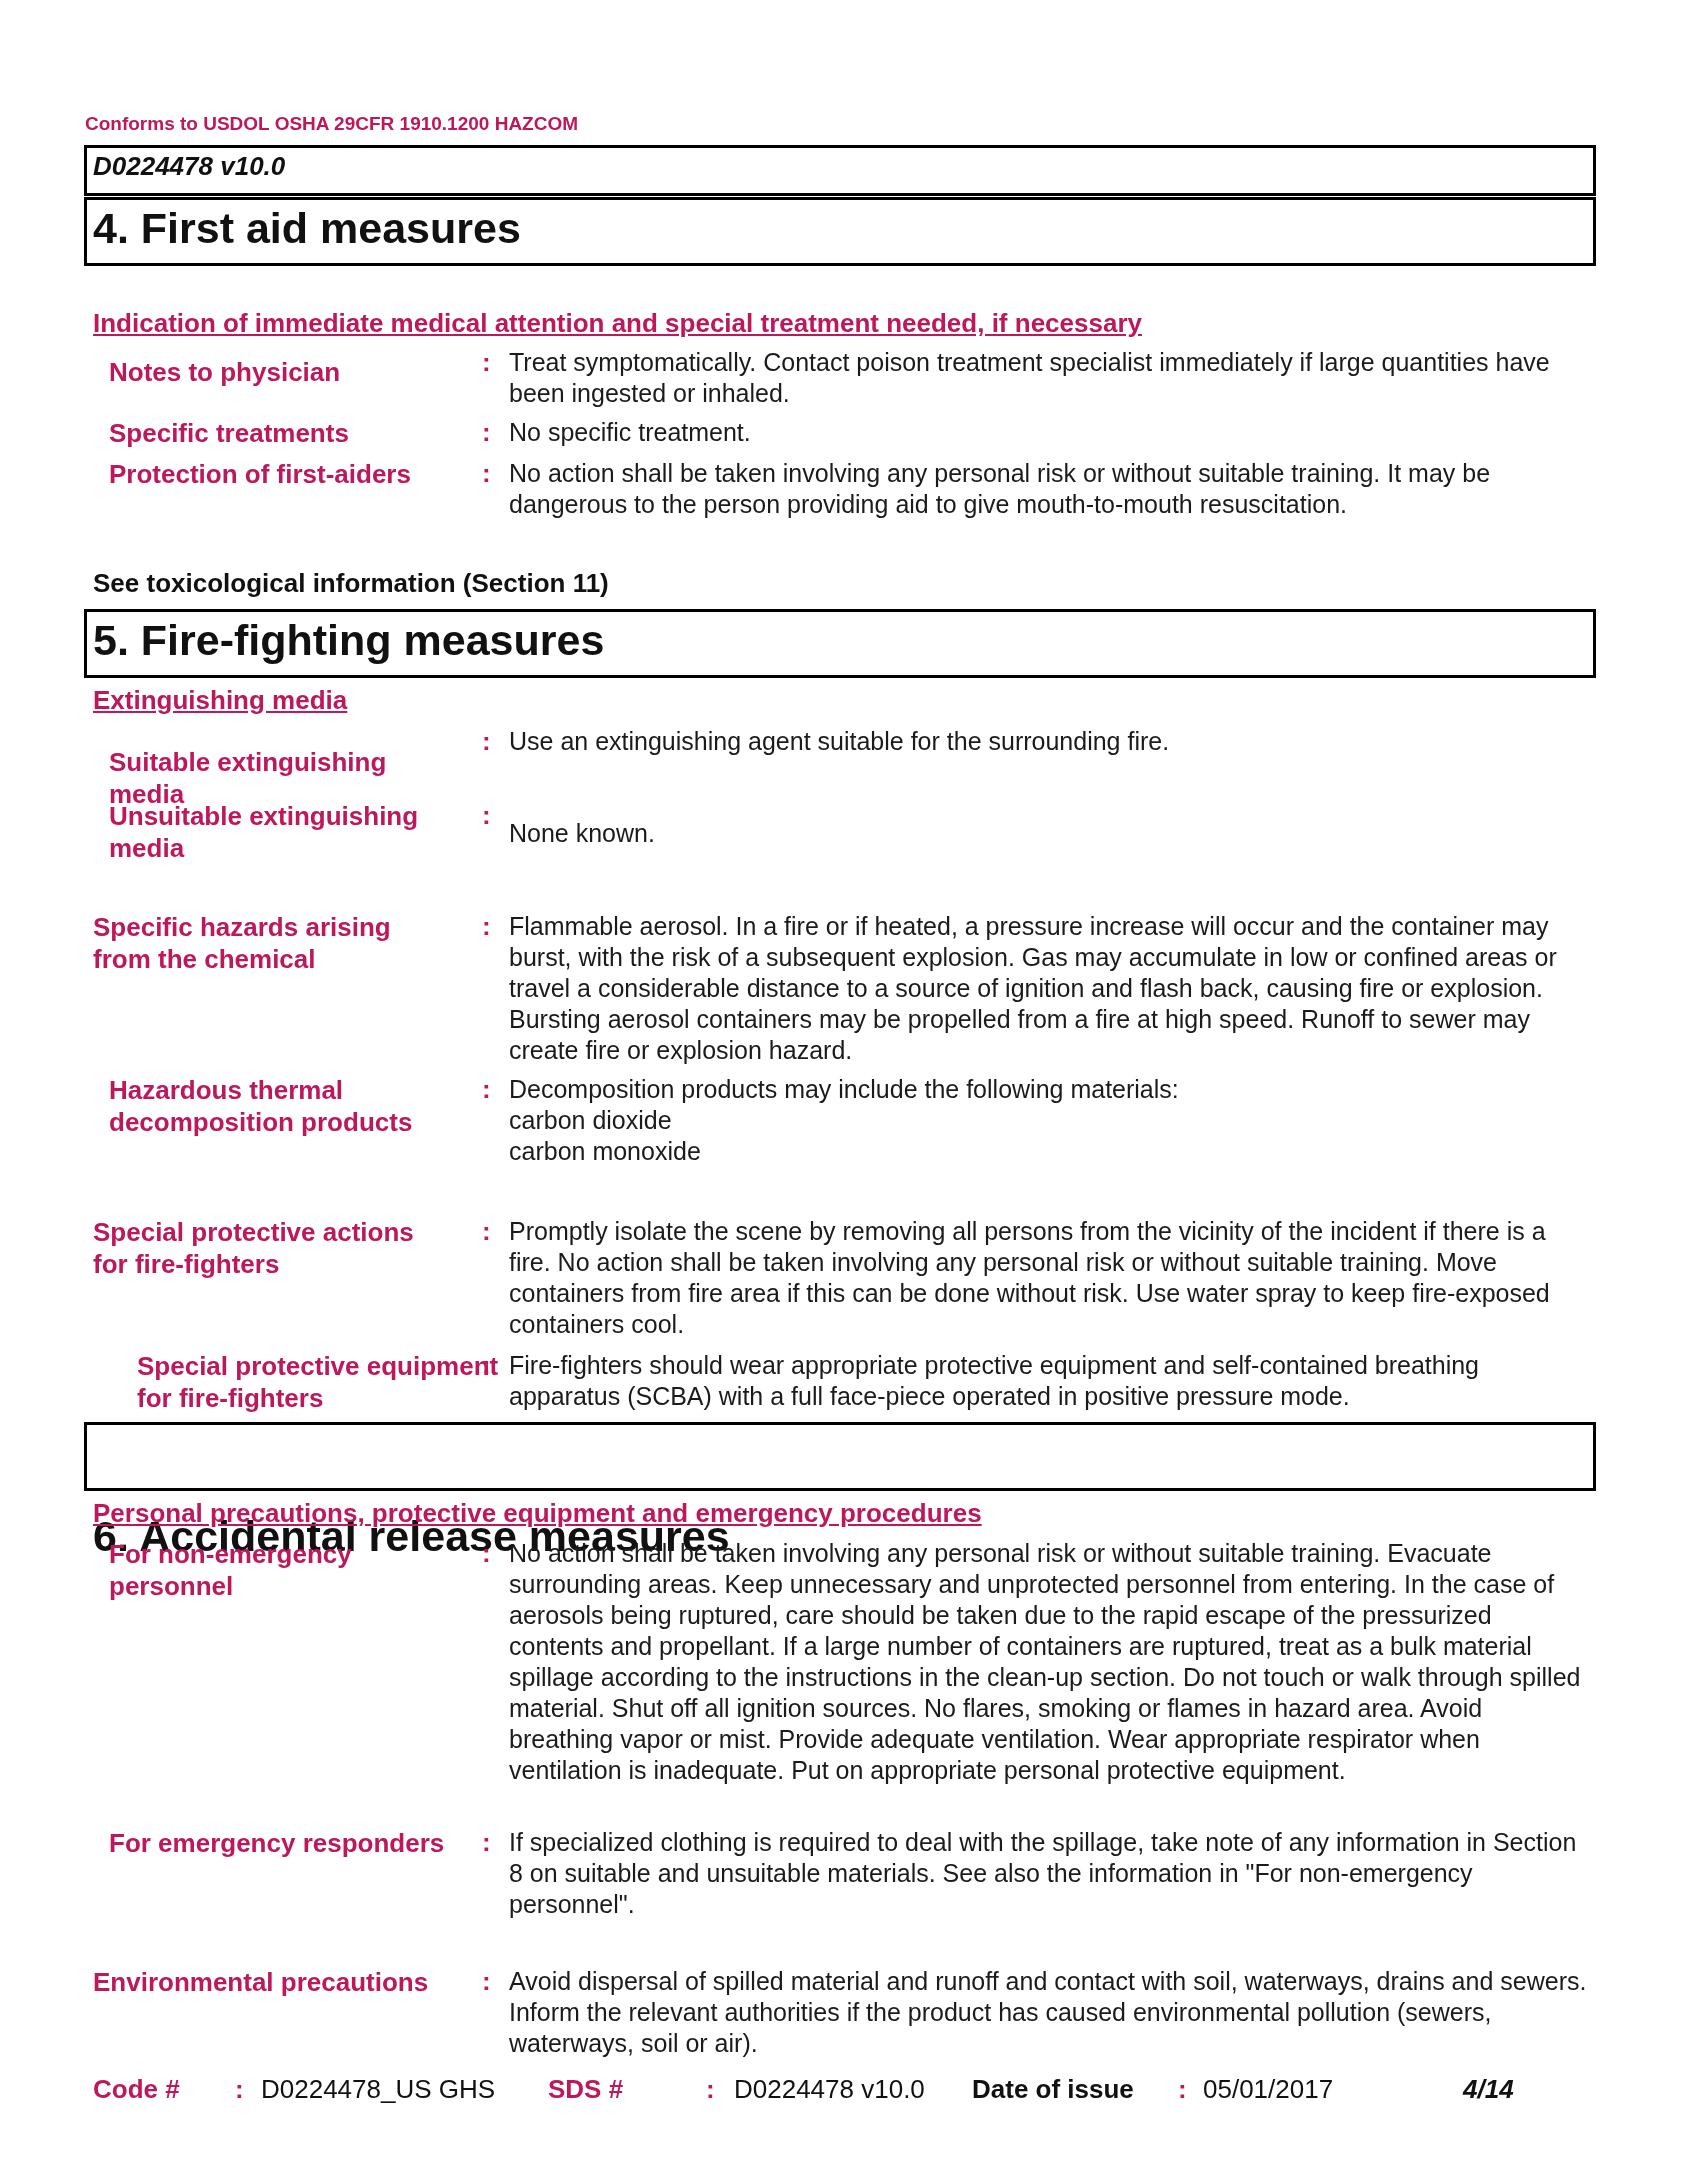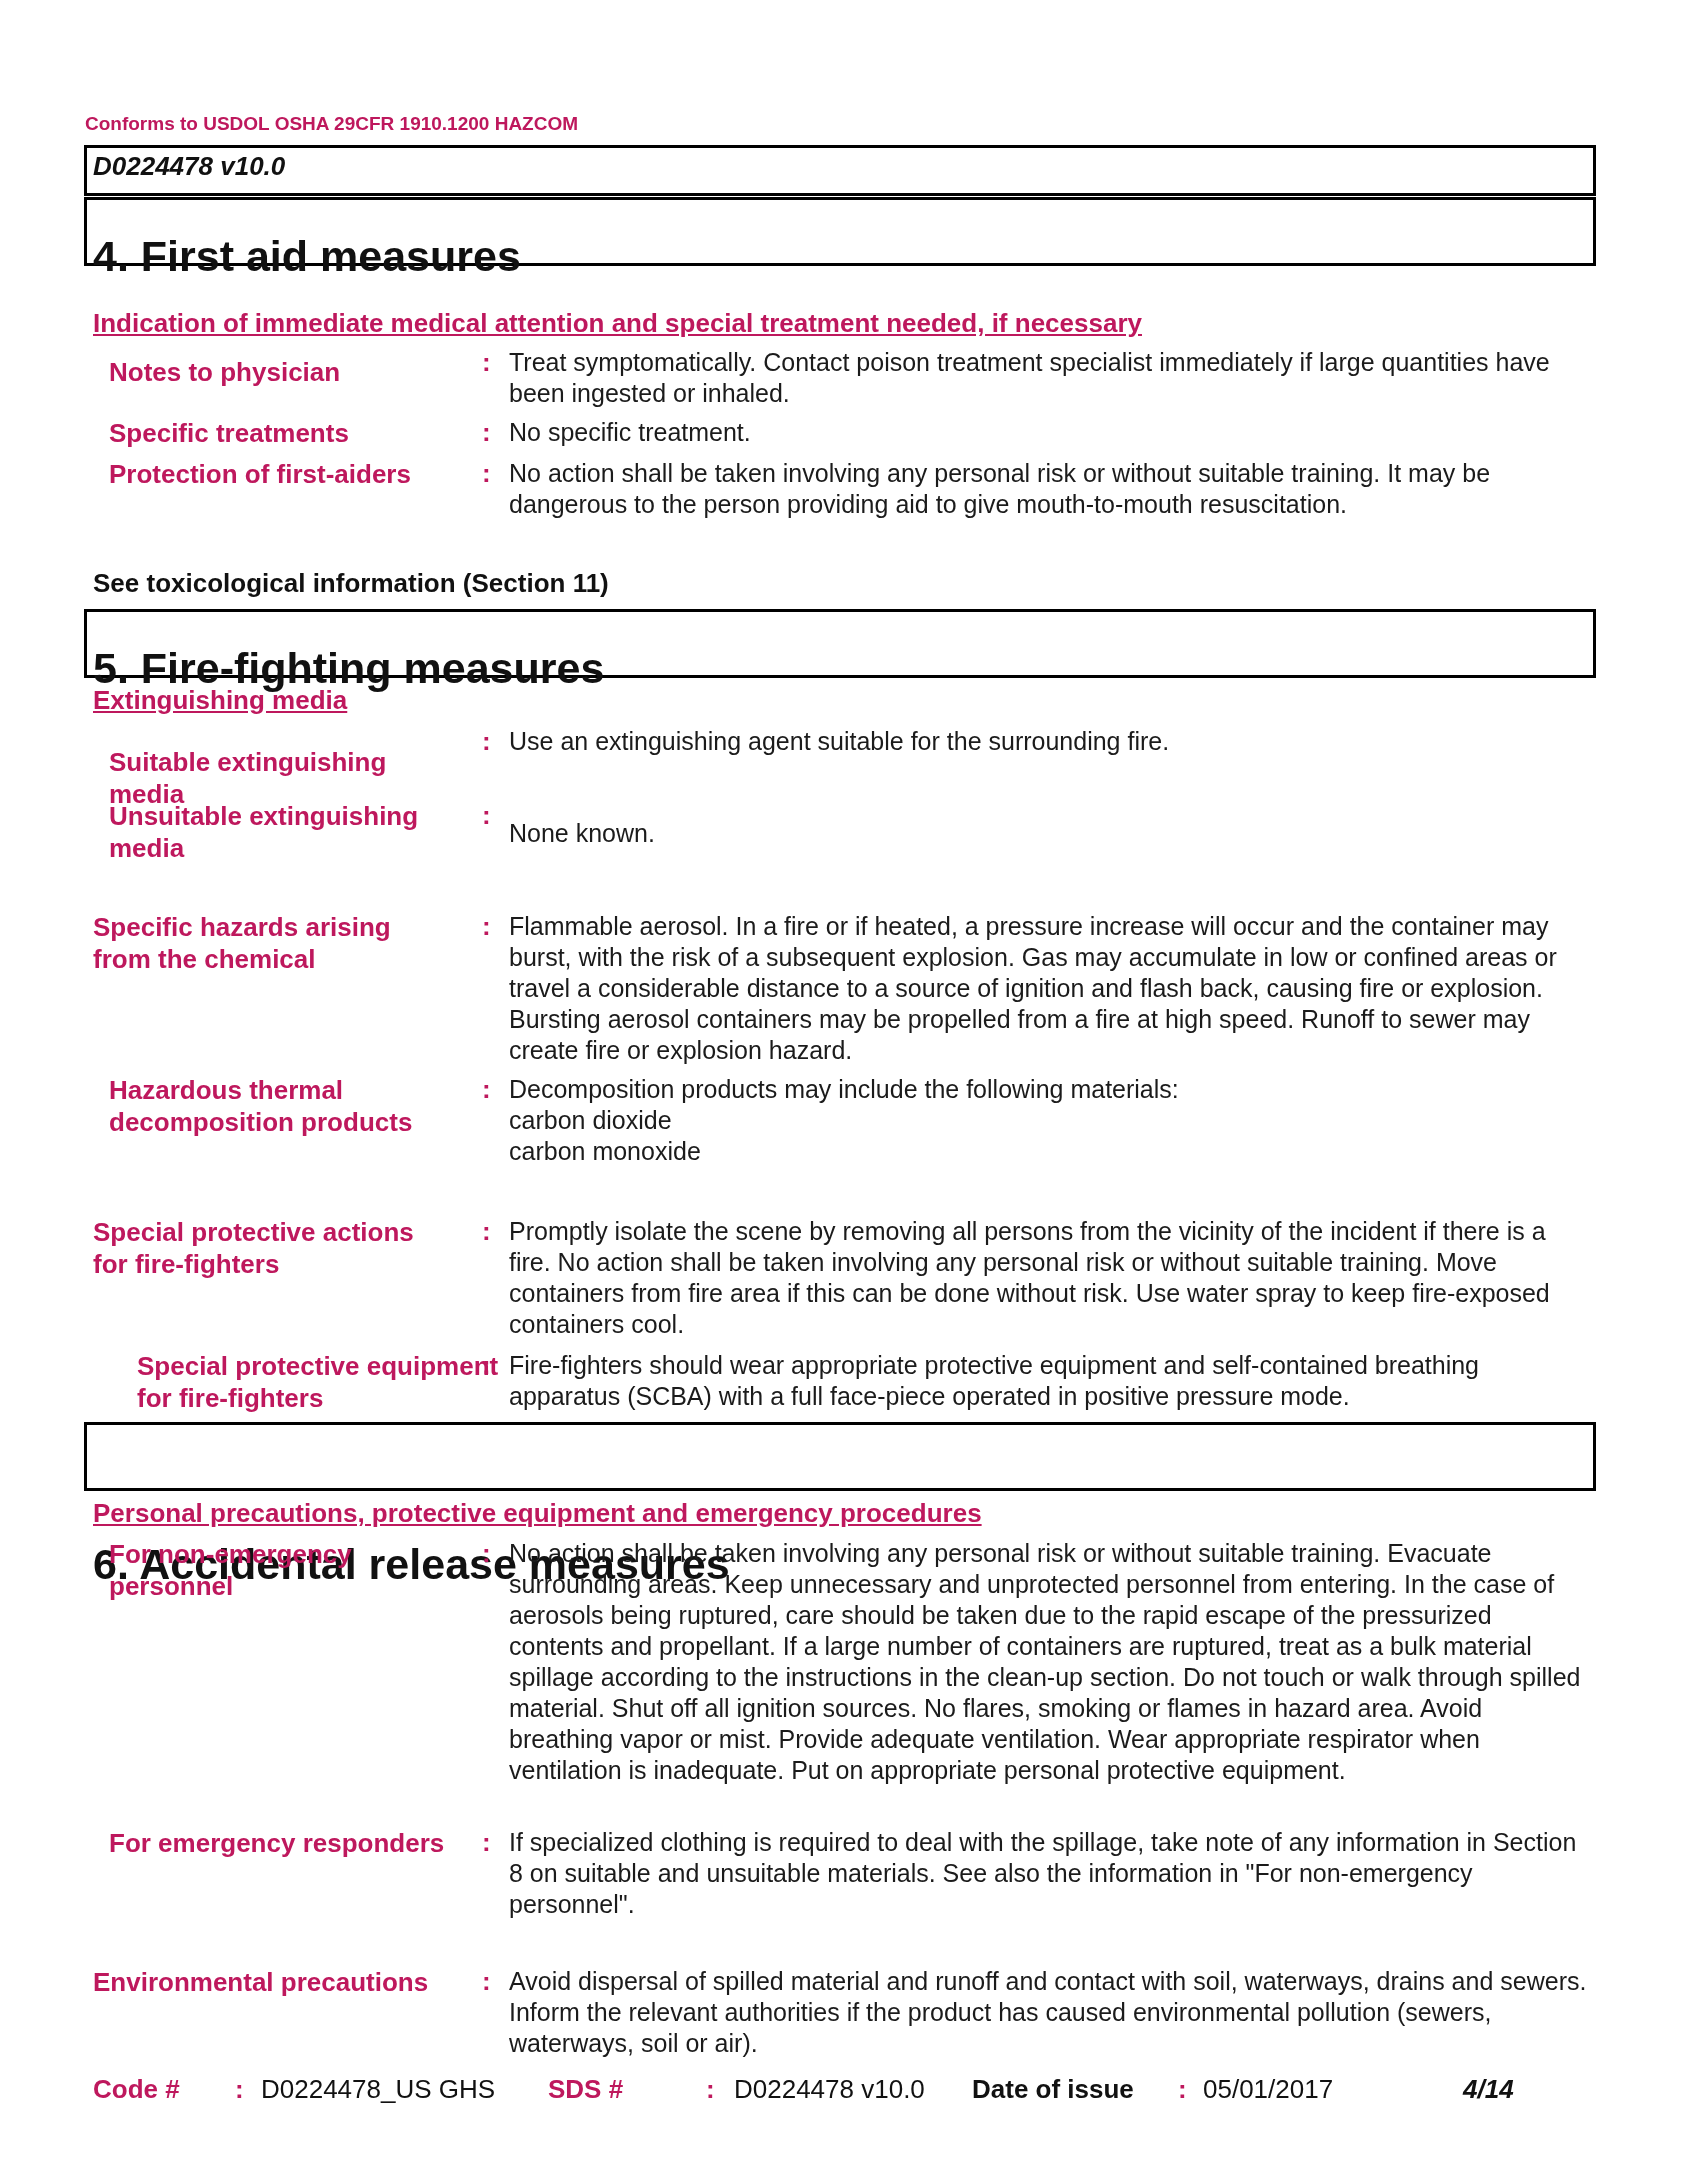--- a/index.html
+++ b/index.html
@@ -3,21 +3,21 @@
 <meta charset="utf-8">
 <style>
   html, body { margin:0; padding:0; background:#fff; }
   body { width:1683px; height:2178px; position:relative; overflow:hidden;
          font-family:"Liberation Sans", sans-serif; color:#111; }
   .abs { position:absolute; white-space:nowrap; }
   .blue { color:#be185d; }
   .conforms { left:85px; top:113px; font-size:19px; font-weight:bold; }
   .docbox { position:absolute; left:84px; width:1512px; border:3px solid #000; box-sizing:border-box; }
   .docid { left:93px; top:151px; font-size:26px; font-weight:bold; font-style:italic; }
-  .sect-title { font-size:43px; font-weight:bold; left:93px;margin-top:28px; }
+  .sect-title { font-size:43px; font-weight:bold; left:93px; }
   .subhead { left:93px; font-size:26px; font-weight:bold; text-decoration:underline; }
   .label { font-size:26px; font-weight:bold; line-height:32px; white-space:normal; width:337px; }
   .l1 { left:109px; }
   .l0 { left:93px; }
   .colon { left:482px; font-size:26px; font-weight:bold; }
   .val { left:509px; font-size:25px; line-height:31px; white-space:normal; width:1084px; color:#1b1b1b; }
   .note { left:93px; font-size:26px; font-weight:bold; color:#111; }
   .foot { top:2074px; font-size:26px; }
   .fb { font-weight:bold; }
 </style>

